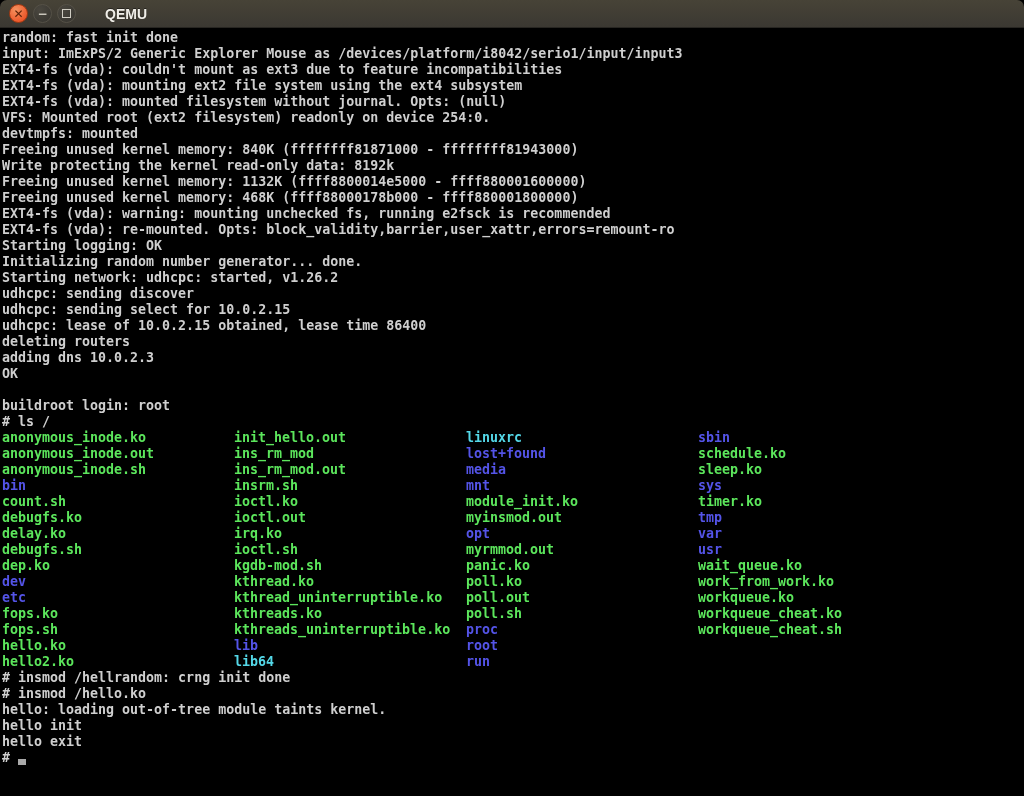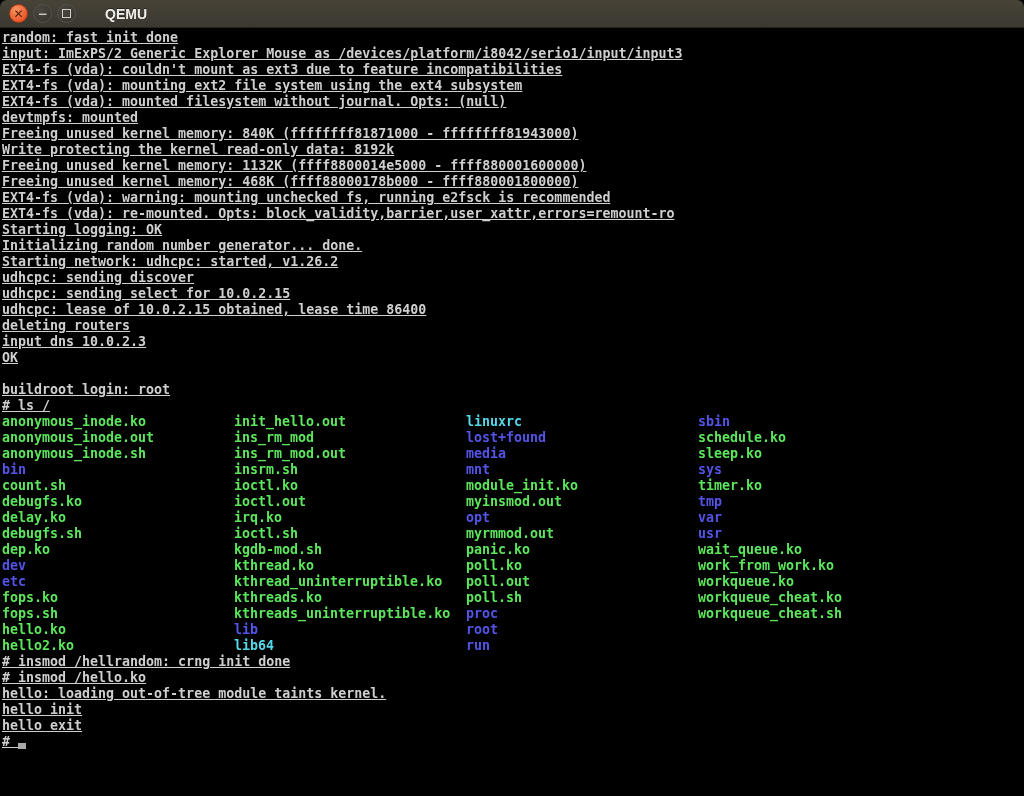--- a/index.html
+++ b/index.html
@@ -35,21 +35,20 @@
   }
 
   
   .screen{
     width:1024px;height:700px;box-sizing:border-box;
     background:var(--term-bg,#000);
     padding:2px 0 0 2px;
     font:bold 13.3px/16px "DejaVu Sans Mono",monospace;
     color:var(--term-fg,#cfcfcf);
     letter-spacing:0;
-    text-decoration:underline;
   }
   .tline{height:16px;white-space:pre;overflow:hidden;}
   .cell{display:inline-block;width:232px;white-space:pre;}
   .exec{color:var(--c-exec,#5ce65c);}
   .dir{color:var(--c-dir,#5454e8);}
   .link{color:var(--c-link,#54d8e8);}
   .cursor{
     display:inline-block;width:8px;height:6px;
     background:#a9a9a9;vertical-align:baseline;
     transform:translateY(3px);
@@ -74,35 +73,36 @@
     </div>
     <span class="tb-title">QEMU</span>
   </div>
 
   <div class="screen">
       <div class="tline">random: fast init done</div>
       <div class="tline">input: ImExPS/2 Generic Explorer Mouse as /devices/platform/i8042/serio1/input/input3</div>
       <div class="tline">EXT4-fs (vda): couldn't mount as ext3 due to feature incompatibilities</div>
       <div class="tline">EXT4-fs (vda): mounting ext2 file system using the ext4 subsystem</div>
       <div class="tline">EXT4-fs (vda): mounted filesystem without journal. Opts: (null)</div>
+      <div class="tline">VFS: Mounted root (ext2 filesystem) readonly on device 254:0.</div>
       <div class="tline">devtmpfs: mounted</div>
       <div class="tline">Freeing unused kernel memory: 840K (ffffffff81871000 - ffffffff81943000)</div>
       <div class="tline">Write protecting the kernel read-only data: 8192k</div>
       <div class="tline">Freeing unused kernel memory: 1132K (ffff8800014e5000 - ffff880001600000)</div>
       <div class="tline">Freeing unused kernel memory: 468K (ffff88000178b000 - ffff880001800000)</div>
       <div class="tline">EXT4-fs (vda): warning: mounting unchecked fs, running e2fsck is recommended</div>
       <div class="tline">EXT4-fs (vda): re-mounted. Opts: block_validity,barrier,user_xattr,errors=remount-ro</div>
       <div class="tline">Starting logging: OK</div>
       <div class="tline">Initializing random number generator... done.</div>
       <div class="tline">Starting network: udhcpc: started, v1.26.2</div>
       <div class="tline">udhcpc: sending discover</div>
       <div class="tline">udhcpc: sending select for 10.0.2.15</div>
       <div class="tline">udhcpc: lease of 10.0.2.15 obtained, lease time 86400</div>
       <div class="tline">deleting routers</div>
-      <div class="tline">input dns 10.0.2.3</div>
+      <div class="tline">adding dns 10.0.2.3</div>
       <div class="tline">OK</div>
       <div class="tline"></div>
       <div class="tline">buildroot login: root</div>
       <div class="tline"># ls /</div>
       <div class="tline"><span class="cell exec">anonymous_inode.ko</span><span class="cell exec">init_hello.out</span><span class="cell link">linuxrc</span><span class="cell dir">sbin</span></div>
       <div class="tline"><span class="cell exec">anonymous_inode.out</span><span class="cell exec">ins_rm_mod</span><span class="cell dir">lost+found</span><span class="cell exec">schedule.ko</span></div>
       <div class="tline"><span class="cell exec">anonymous_inode.sh</span><span class="cell exec">ins_rm_mod.out</span><span class="cell dir">media</span><span class="cell exec">sleep.ko</span></div>
       <div class="tline"><span class="cell dir">bin</span><span class="cell exec">insrm.sh</span><span class="cell dir">mnt</span><span class="cell dir">sys</span></div>
       <div class="tline"><span class="cell exec">count.sh</span><span class="cell exec">ioctl.ko</span><span class="cell exec">module_init.ko</span><span class="cell exec">timer.ko</span></div>
       <div class="tline"><span class="cell exec">debugfs.ko</span><span class="cell exec">ioctl.out</span><span class="cell exec">myinsmod.out</span><span class="cell dir">tmp</span></div>

